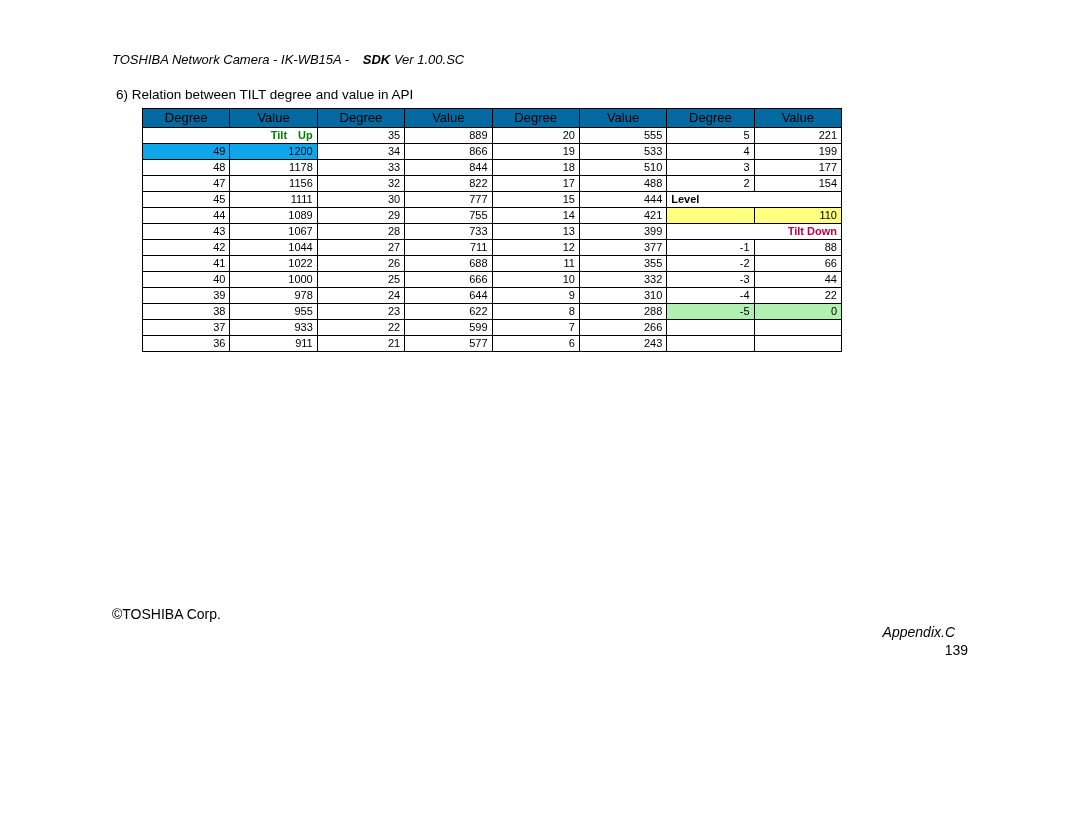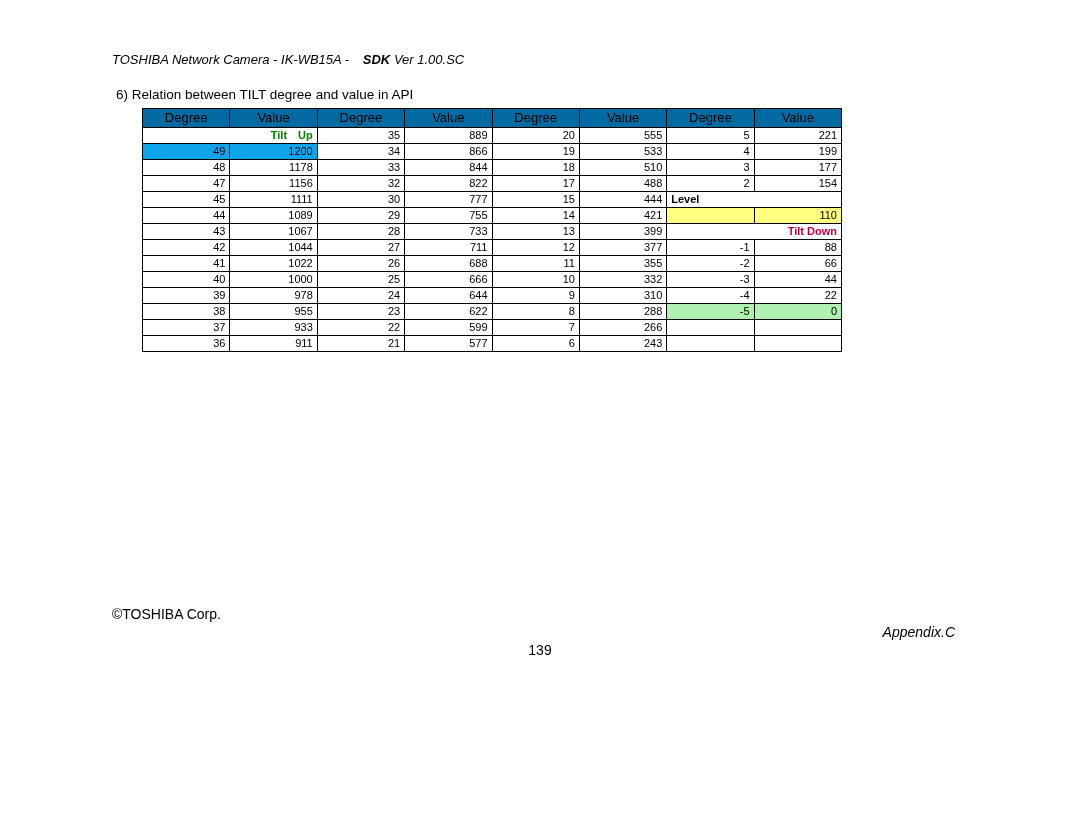--- a/index.html
+++ b/index.html
@@ -78,21 +78,21 @@
   }
   .footer {
     position: absolute;
     left: 112px;
     right: 112px;
     bottom: 30px;
     font-size: 14px;
   }
   .footer .left { position: absolute; left: 0; bottom: 36px; }
   .footer .right { position: absolute; right: 13px; bottom: 18px; font-style: italic; }
-  .footer .center { text-align: center; width: 100%; position: absolute; bottom: 0; font-size: 14px; }
+  .footer .center { text-align: right; width: 100%; position: absolute; bottom: 0; font-size: 14px; }
 </style>
 </head>
 <body>
 
 <div class="page">
 
   <div class="header-line">
     <span>TOSHIBA Network Camera - IK-WB15A -</span>
     <span class="sdk-part">
       <span>SDK</span><span class="sdk-ver"> Ver 1.00.SC</span>

